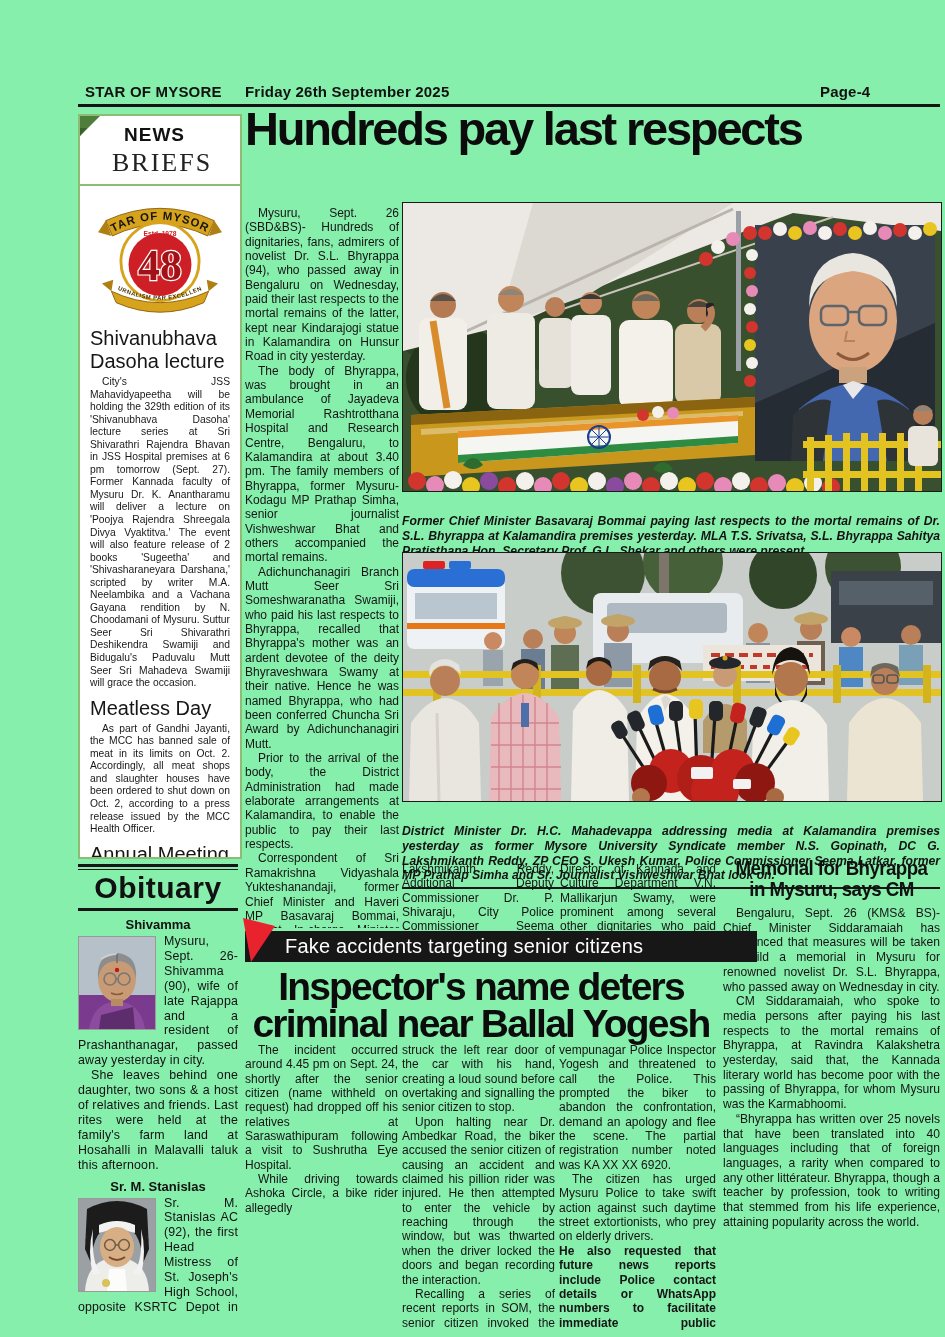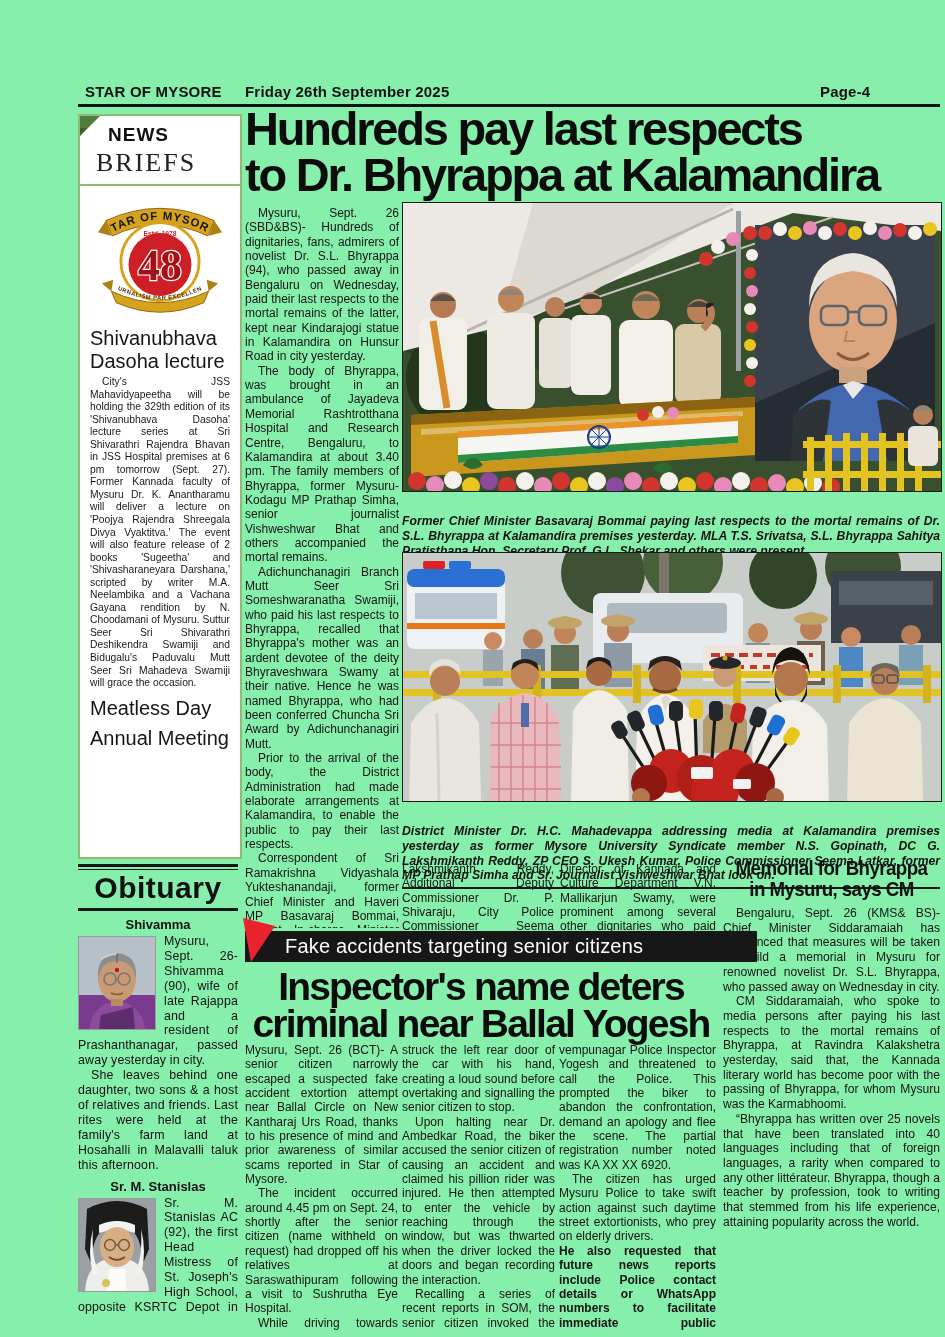--- a/index.html
+++ b/index.html
@@ -6,21 +6,21 @@
   .page{position:relative;width:945px;height:1337px;background:#86efac;margin:0 auto;
         font-family:"Liberation Sans",sans-serif;color:#111;overflow:hidden;}
   .abs{position:absolute;}
 
   
   .mast{font-weight:bold;font-size:15px;letter-spacing:.2px;}
   .hrule{background:#141414;height:3px;}
 
   
   .nb-box{border:2px solid #8fbc74;background:#fff;}
-  .nb-title{border-bottom:2px solid #8fbc74;padding:8px 12px 6px 14px;position:relative;}
+  .nb-title{border-bottom:2px solid #8fbc74;padding:8px 12px 6px 30px;position:relative;}
   .nb-news{font-weight:bold;font-size:19px;letter-spacing:1px;}
   .nb-briefs{font-size:26px;letter-spacing:2px;font-weight:400;color:#222;margin-top:2px;}
   .nb-body{padding:6px 10px 0 10px;}
   .nb-h{font-size:20px;line-height:23px;font-weight:400;color:#161616;margin:7px 0 3px 0;}
   .nb-p{font-size:10.3px;line-height:12.55px;text-align:justify;text-indent:12px;margin:0;color:#181818;}
   .logo-wrap{text-align:center;margin:2px 0 2px 0;}
 
   
   .ob-rules{border-top:3px solid #161616;margin-top:3px;}
   .ob-title{font-size:30px;font-weight:bold;text-align:center;letter-spacing:.5px;
@@ -91,20 +91,21 @@
           <text x="65" y="44" text-anchor="middle" font-family="Liberation Sans,sans-serif" font-size="7" fill="#cf1f26" font-weight="bold">Estd. 1978</text>
           <text x="65" y="90" text-anchor="middle" font-family="Liberation Serif,serif" font-size="46" font-weight="bold" fill="#a31116" stroke="#ffffff" stroke-width="2.4" paint-order="stroke">48</text>
           <text font-family="Liberation Sans,sans-serif" font-weight="bold" font-size="6.2" fill="#4a3404" letter-spacing="0.5">
             <textPath href="#botArc" startOffset="50%" text-anchor="middle">JOURNALISM PAR EXCELLENCE</textPath>
           </text>
         </svg>
       </div>
       <h2 class="nb-h">Shivanubhava Dasoha lecture</h2>
       <p class="nb-p">City's JSS Mahavidyapeetha will be holding the 329th edition of its 'Shivanubhava Dasoha' lecture series at Sri Shivarathri Rajendra Bhavan in JSS Hospital premises at 6 pm tomorrow (Sept. 27). Former Kannada faculty of Mysuru Dr. K. Anantharamu will deliver a lecture on 'Poojya Rajendra Shreegala Divya Vyaktitva.' The event will also feature release of 2 books 'Sugeetha' and 'Shivasharaneyara Darshana,' scripted by writer M.A. Neelambika and a Vachana Gayana rendition by N. Choodamani of Mysuru. Suttur Seer Sri Shivarathri Deshikendra Swamiji and Bidugalu's Paduvalu Mutt Seer Sri Mahadeva Swamiji will grace the occasion.</p>
       <h2 class="nb-h">Meatless Day</h2>
+      <p class="nb-p">As part of Gandhi Jayanti, the MCC has banned sale of meat in its limits on Oct. 2. Accordingly, all meat shops and slaughter houses have been ordered to shut down on Oct. 2, according to a press release issued by the MCC Health Officer.</p>
       <h2 class="nb-h">Annual Meeting</h2>
 
     </div>
   </aside>
 
   <aside class="abs" style="left:78px;top:861px;width:160px;height:456px;overflow:hidden;">
     <div class="ob-rules"></div>
     <div class="ob-title" style="border-top:1.5px solid #161616;margin-top:2px;">Obituary</div>
     <div class="ob-name">Shivamma</div>
     <div style="overflow:hidden;">
@@ -145,21 +146,20 @@
         <path d="M30,70 L46,70 L48,92 L28,92 Z" fill="#fcfcfa"></path>
         <circle cx="27" cy="84" r="4" fill="#d9c25a"></circle>
       </svg>
       <p class="ob-p">Sr. M. Stanislas AC (92), the first Head Mistress of St. Joseph's High School, opposite KSRTC Depot in Bannimantap, passed away yesterday in Mangaluru.</p>
     </div>
 
   </aside>
 
   <h1 class="abs headline" style="left:245px;top:106px;width:700px;margin:0;">
     <span>Hundreds pay last respects</span><br>
-    <span>to Dr. Bhyrappa at Kalamandira</span>
   </h1>
 
   <div class="abs bodycol" style="left:245px;top:206px;width:154px;height:722px;overflow:hidden;">
     <p>Mysuru, Sept. 26 (SBD&amp;BS)- Hundreds of dignitaries, fans, admirers of novelist Dr. S.L. Bhyrappa (94), who passed away in Bengaluru on Wednesday, paid their last respects to the mortal remains of the latter, kept near Kindarajogi statue in Kalamandira on Hunsur Road in city yesterday.</p>
     <p>The body of Bhyrappa, was brought in an ambulance of Jayadeva Memorial Rashtrotthana Hospital and Research Centre, Bengaluru, to Kalamandira at about 3.40 pm. The family members of Bhyrappa, former Mysuru-Kodagu MP Prathap Simha, senior journalist Vishweshwar Bhat and others accompanied the mortal remains.</p>
     <p>Adichunchanagiri Branch Mutt Seer Sri Someshwaranatha Swamiji, who paid his last respects to Bhyrappa, recalled that Bhyrappa's mother was an ardent devotee of the deity Bhyraveshwara Swamy at their native. Hence he was named Bhyrappa, who had been conferred Chuncha Sri Award by Adichunchanagiri Mutt.</p>
     <p>Prior to the arrival of the body, the District Administration had made elaborate arrangements at Kalamandira, to enable the public to pay their last respects.</p>
     <p>Correspondent of Sri Ramakrishna Vidyashala Yukteshanandaji, former Chief Minister and Haveri MP Basavaraj Bommai, District In-charge Minister Dr. H.C. Mahadevappa, MLAs G.T. Devegowda. T.S. Srivatsa and K. Harishgowda, MLC A.H. Vishwanath, Chairperson of Karnataka State Commission for Women Dr. Nagalakshmi Chowdhary, Vice-Chairperson of State Guarantee Schemes Implementation Authority Dr. Pushpa Amarnath, Deputy Commissioner G.</p>
   </div>
 
@@ -474,21 +474,20 @@
     </svg>
     <span>Fake accidents targeting senior citizens</span>
   </div>
 
   <h2 class="abs ins-headline" style="left:245px;top:968px;width:472px;margin:0;">
     <span>Inspector's name deters</span><br>
     <span>criminal near Ballal Yogesh</span>
   </h2>
 
   <div class="abs bodycol" style="left:245px;top:1043px;width:153px;height:288px;overflow:hidden;">
-    <p class="noind">Mysuru, Sept. 26 (BCT)- A senior citizen narrowly escaped a suspected fake accident extortion attempt near Ballal Circle on New Kantharaj Urs Road, thanks to his presence of mind and prior awareness of similar scams reported in Star of Mysore.</p>
     <p>The incident occurred around 4.45 pm on Sept. 24, shortly after the senior citizen (name withheld on request) had dropped off his relatives at Saraswathipuram following a visit to Sushrutha Eye Hospital.</p>
     <p>While driving towards Ashoka Circle, a bike rider allegedly</p>
   </div>
   <div class="abs bodycol" style="left:402px;top:1043px;width:153px;height:288px;overflow:hidden;">
     <p class="noind">struck the left rear door of the car with his hand, creating a loud sound before overtaking and signalling the senior citizen to stop.</p>
     <p>Upon halting near Dr. Ambedkar Road, the biker accused the senior citizen of causing an accident and claimed his pillion rider was injured. He then attempted to enter the vehicle by reaching through the window, but was thwarted when the driver locked the doors and began recording the interaction.</p>
     <p>Recalling a series of recent reports in SOM, the senior citizen invoked the name of Ku-</p>
   </div>
   <div class="abs bodycol" style="left:559px;top:1043px;width:157px;height:288px;overflow:hidden;">
     <p class="noind">vempunagar Police Inspector Yogesh and threatened to call the Police. This prompted the biker to abandon the confrontation, demand an apology and flee the scene. The partial registration number noted was KA XX XX 6920.</p>

